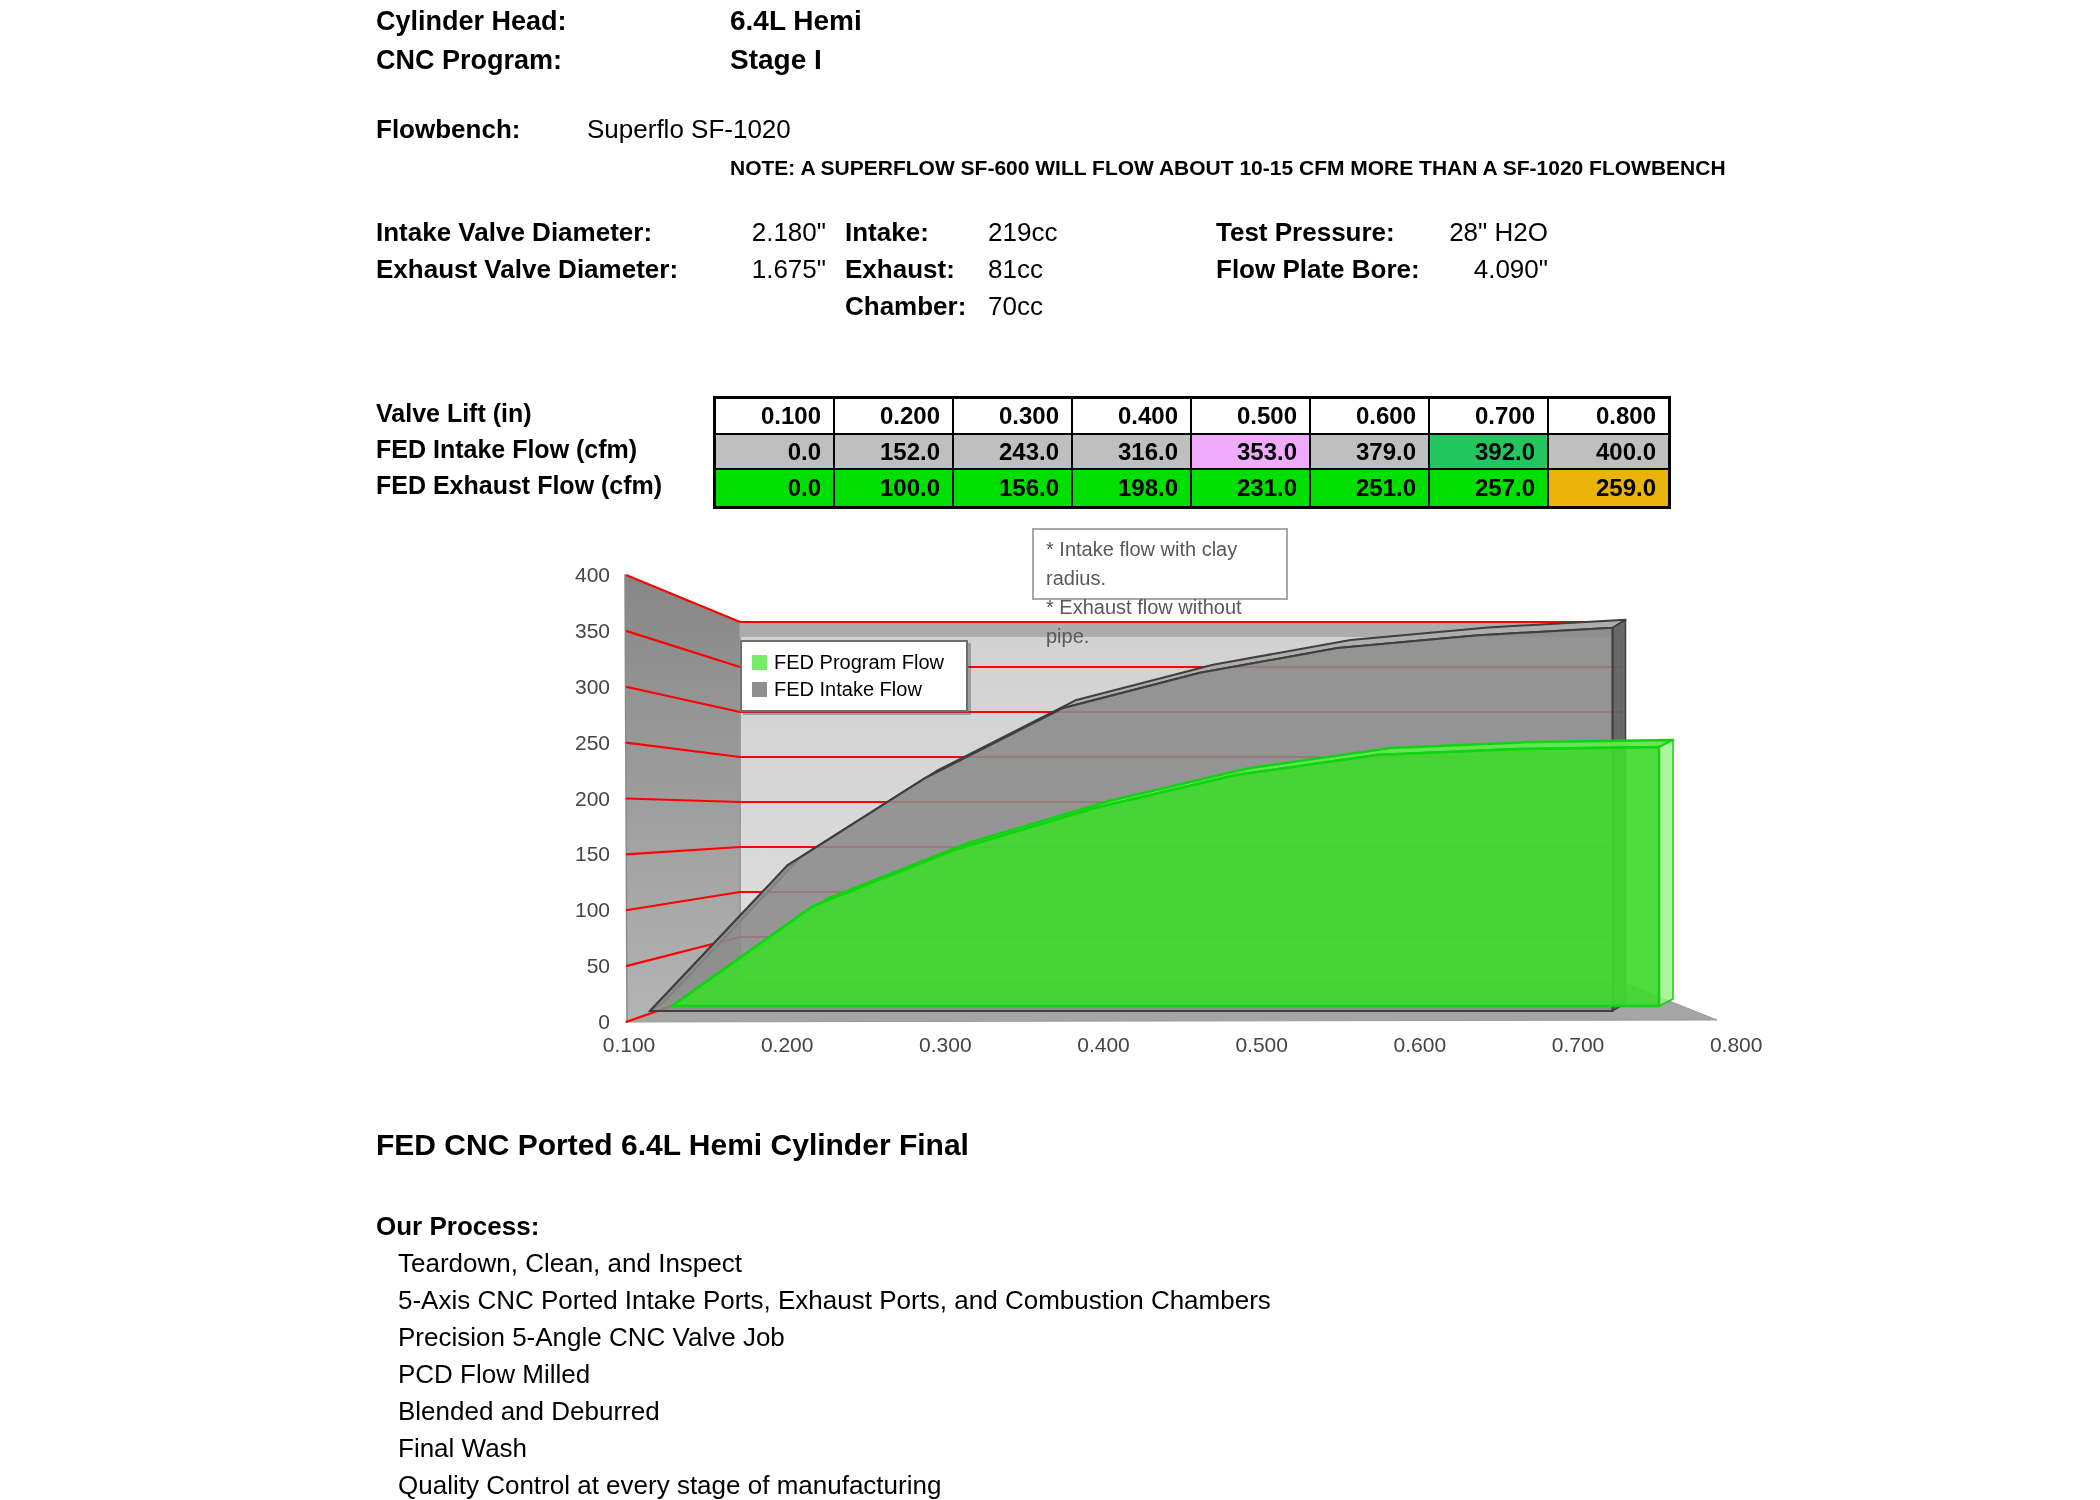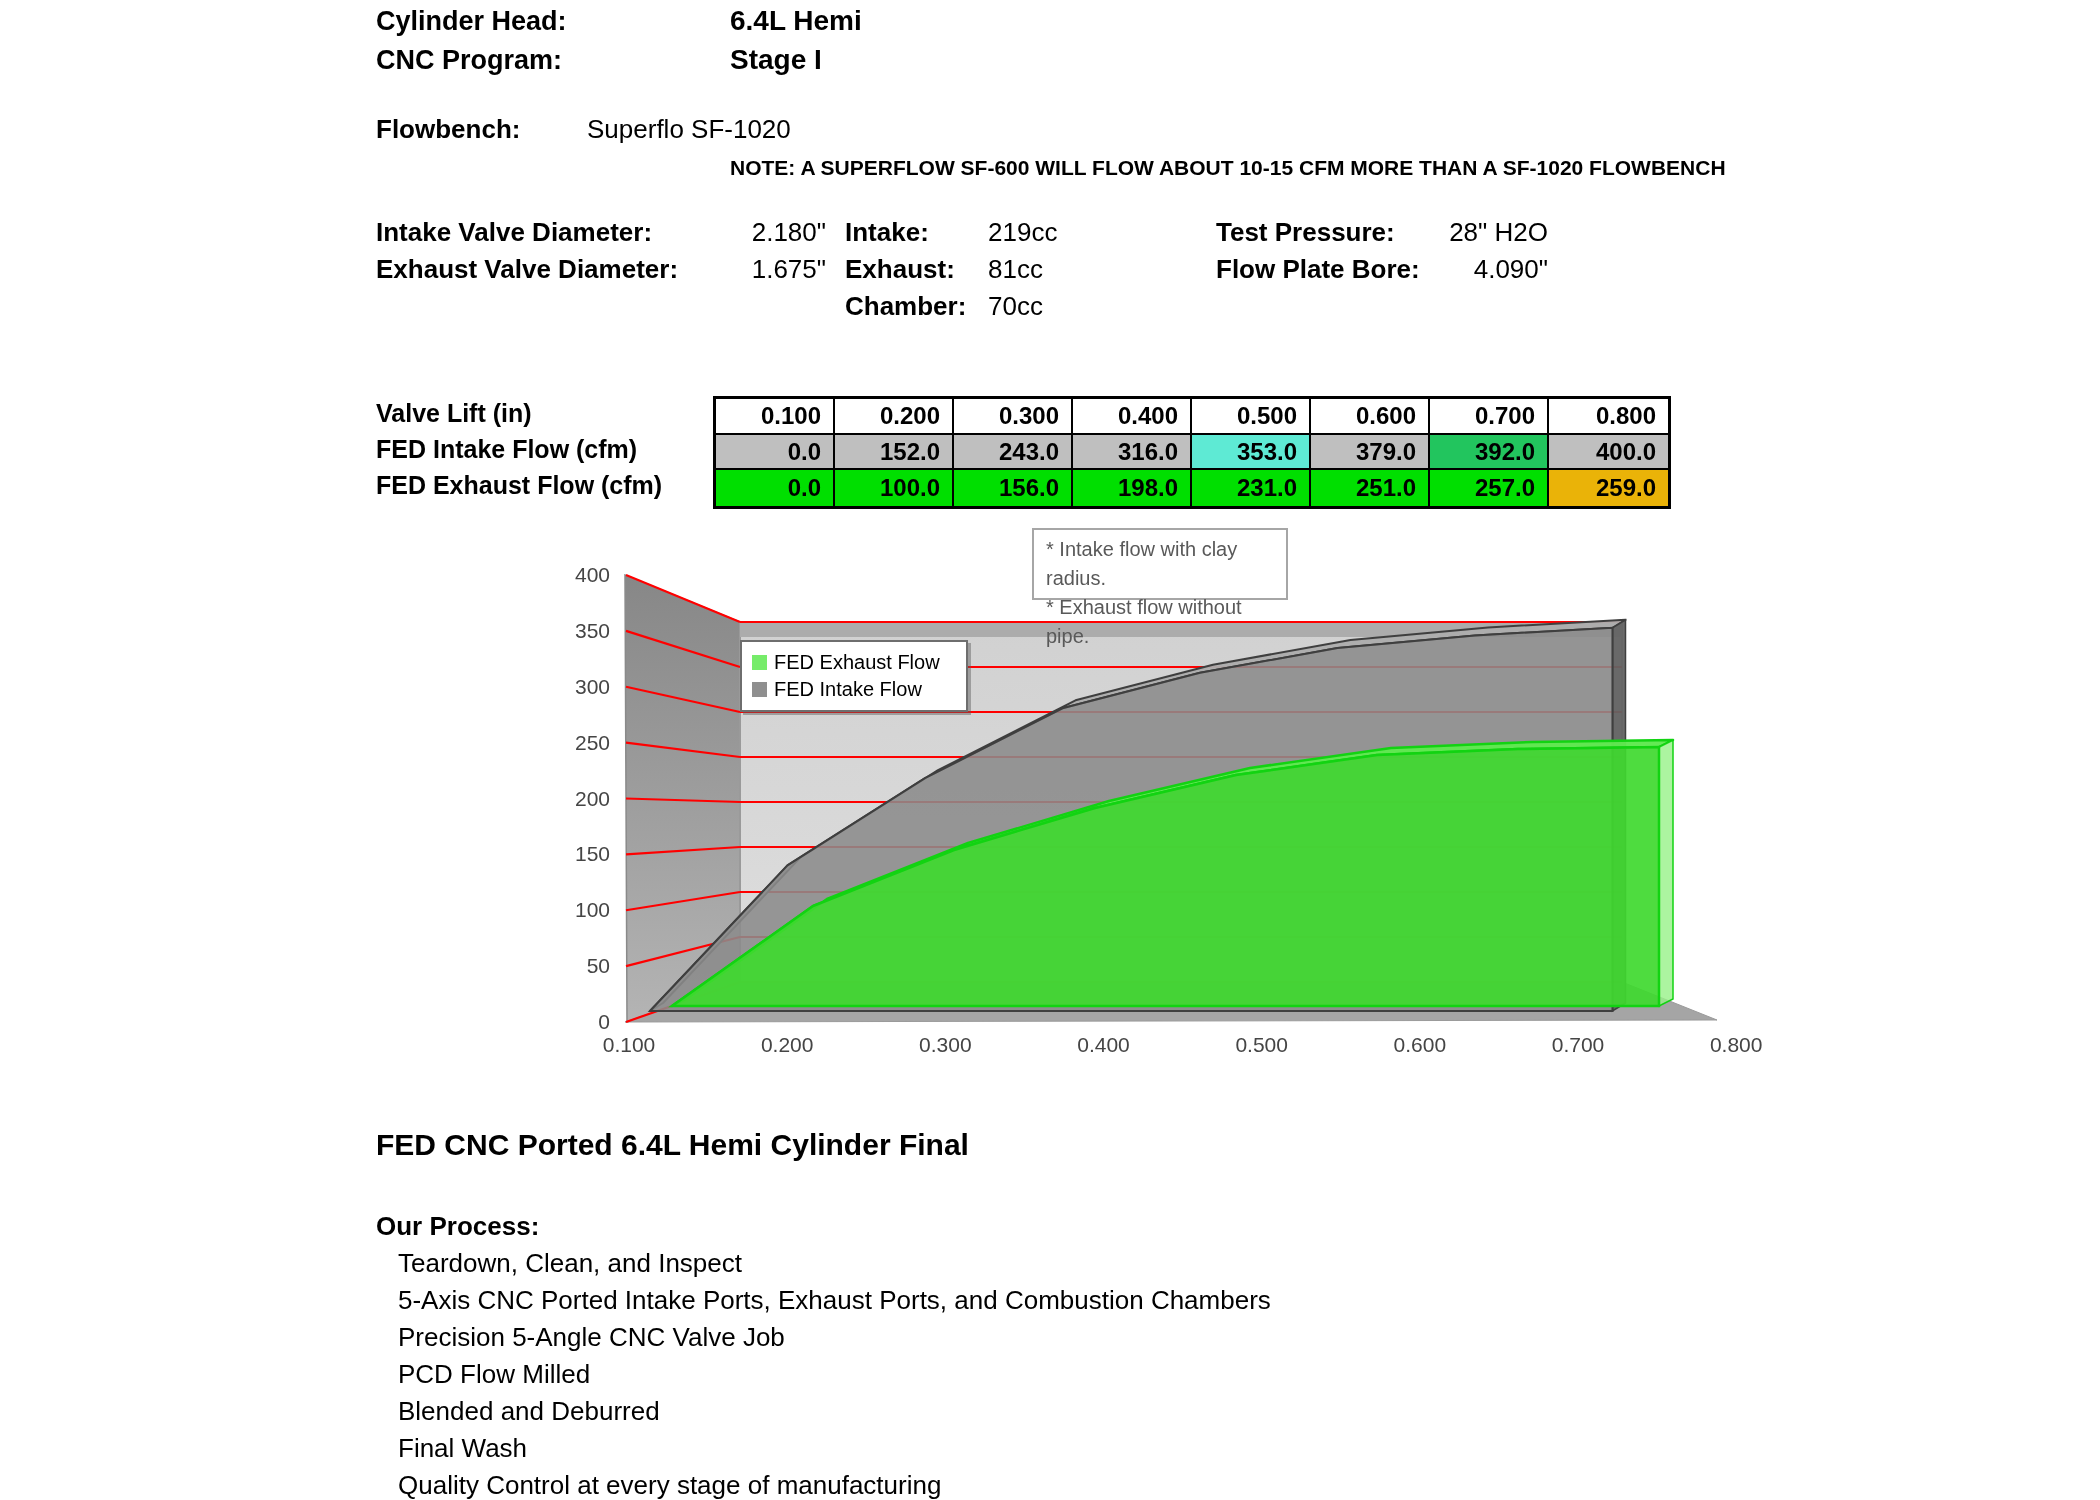--- a/index.html
+++ b/index.html
@@ -84,21 +84,21 @@
       <div class="cell" style="background: rgb(255, 255, 255);">0.300</div>
       <div class="cell" style="background: rgb(255, 255, 255);">0.400</div>
       <div class="cell" style="background: rgb(255, 255, 255);">0.500</div>
       <div class="cell" style="background: rgb(255, 255, 255);">0.600</div>
       <div class="cell" style="background: rgb(255, 255, 255);">0.700</div>
       <div class="cell lastcol" style="background: rgb(255, 255, 255);">0.800</div>
       <div class="cell" style="background: rgb(191, 191, 191);">0.0</div>
       <div class="cell" style="background: rgb(191, 191, 191);">152.0</div>
       <div class="cell" style="background: rgb(191, 191, 191);">243.0</div>
       <div class="cell" style="background: rgb(191, 191, 191);">316.0</div>
-      <div class="cell" style="background: #5eead4;">353.0</div>
+      <div class="cell" style="background: #f0abfc;">353.0</div>
       <div class="cell" style="background: rgb(191, 191, 191);">379.0</div>
       <div class="cell" style="background: #22c55e;">392.0</div>
       <div class="cell lastcol" style="background: rgb(191, 191, 191);">400.0</div>
       <div class="cell lastrow" style="background: rgb(0, 223, 0);">0.0</div>
       <div class="cell lastrow" style="background: rgb(0, 223, 0);">100.0</div>
       <div class="cell lastrow" style="background: rgb(0, 223, 0);">156.0</div>
       <div class="cell lastrow" style="background: rgb(0, 223, 0);">198.0</div>
       <div class="cell lastrow" style="background: rgb(0, 223, 0);">231.0</div>
       <div class="cell lastrow" style="background: rgb(0, 223, 0);">251.0</div>
       <div class="cell lastrow" style="background: rgb(0, 223, 0);">257.0</div>
@@ -159,21 +159,21 @@
       <text x="1103.51" y="1052" text-anchor="middle" font-size="21" fill="#454545" font-family="&quot;Liberation Sans&quot;, sans-serif">0.400</text>
       <text x="1261.6799999999998" y="1052" text-anchor="middle" font-size="21" fill="#454545" font-family="&quot;Liberation Sans&quot;, sans-serif">0.500</text>
       <text x="1419.85" y="1052" text-anchor="middle" font-size="21" fill="#454545" font-family="&quot;Liberation Sans&quot;, sans-serif">0.600</text>
       <text x="1578.02" y="1052" text-anchor="middle" font-size="21" fill="#454545" font-family="&quot;Liberation Sans&quot;, sans-serif">0.700</text>
       <text x="1736.1899999999998" y="1052" text-anchor="middle" font-size="21" fill="#454545" font-family="&quot;Liberation Sans&quot;, sans-serif">0.800</text>
     </svg>
 
   <div class="legend">
     <div class="legend-item">
       <span class="swatch" style="background: rgb(118, 236, 106);"></span>
-      <span>FED Exhaust Flow</span>
+      <span>FED Program Flow</span>
     </div>
     <div class="legend-item">
       <span class="swatch" style="background: rgb(143, 143, 143);"></span>
       <span>FED Intake Flow</span>
     </div>
   </div>
 
   <div class="chart-note">
     <div>* Intake flow with clay radius.</div>
     <div>* Exhaust flow without pipe.</div>

